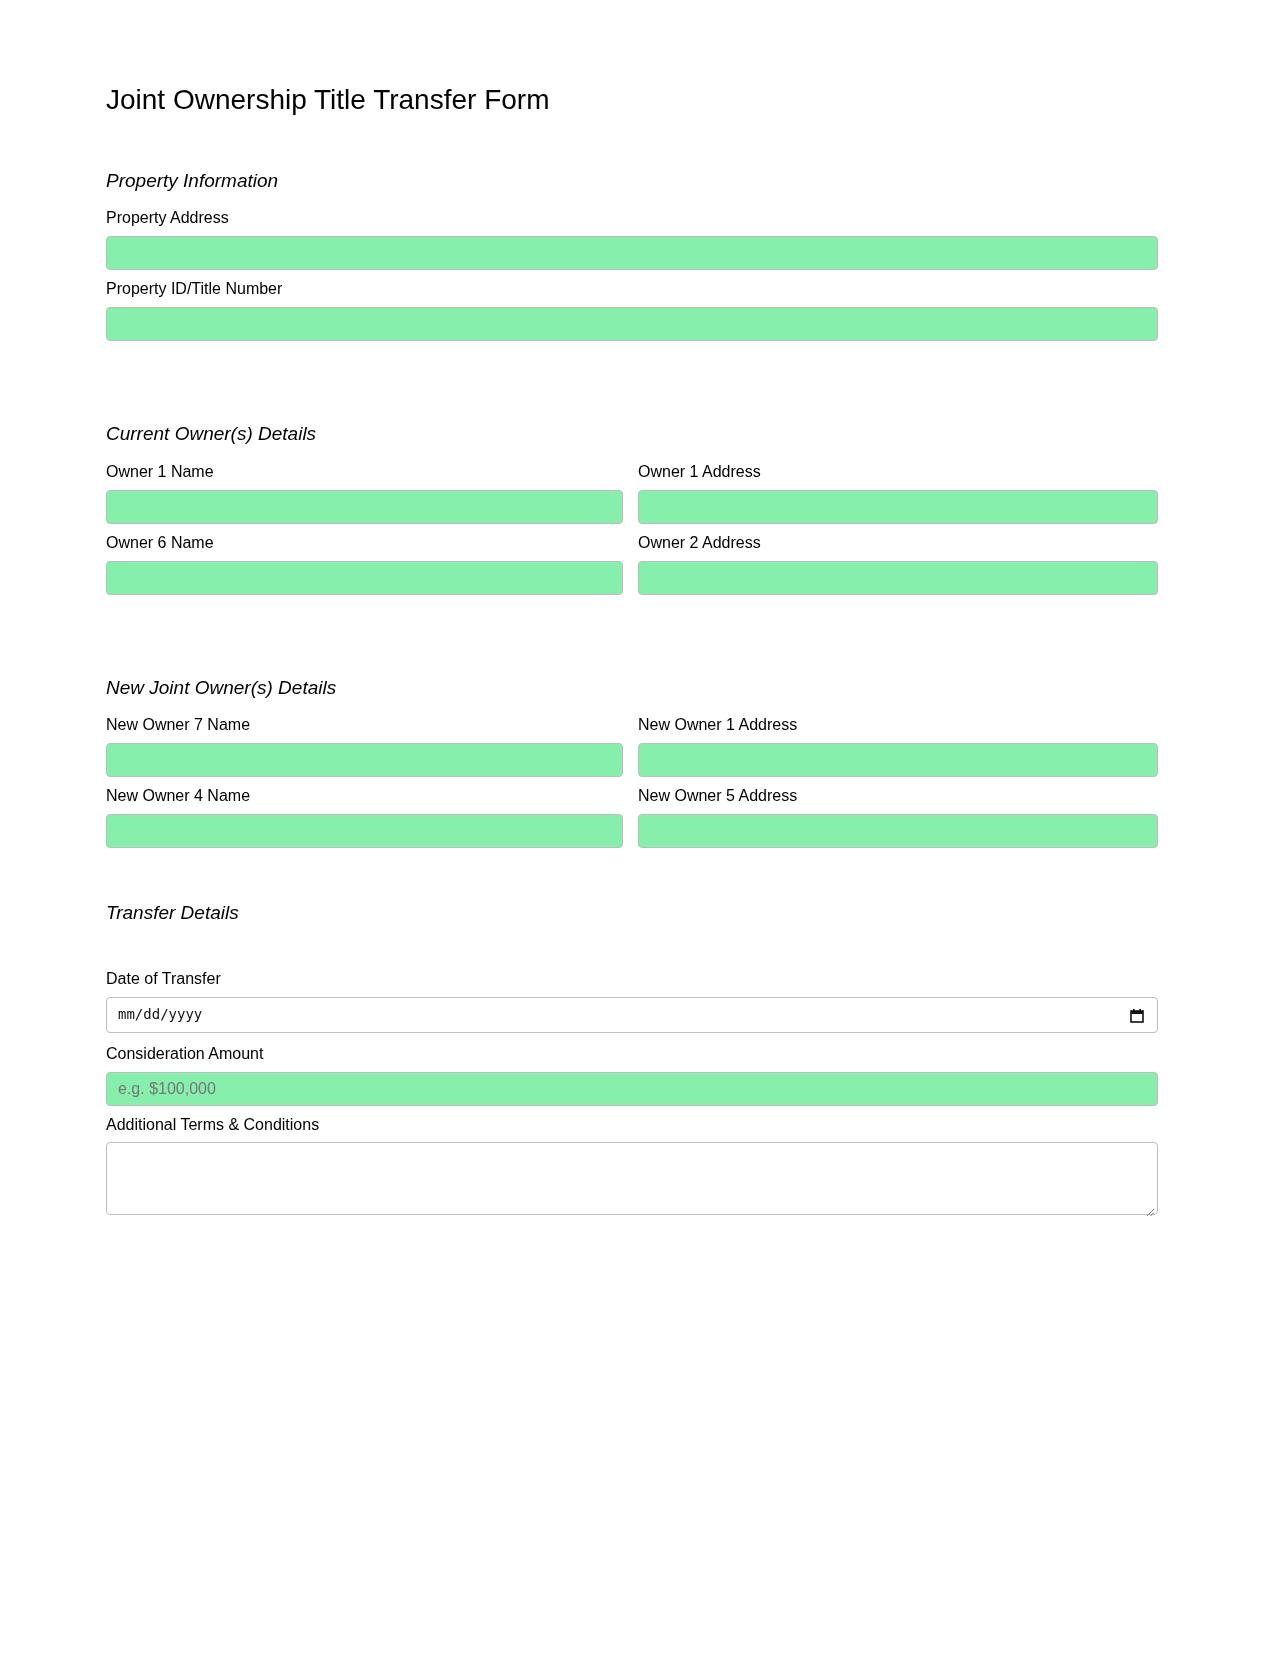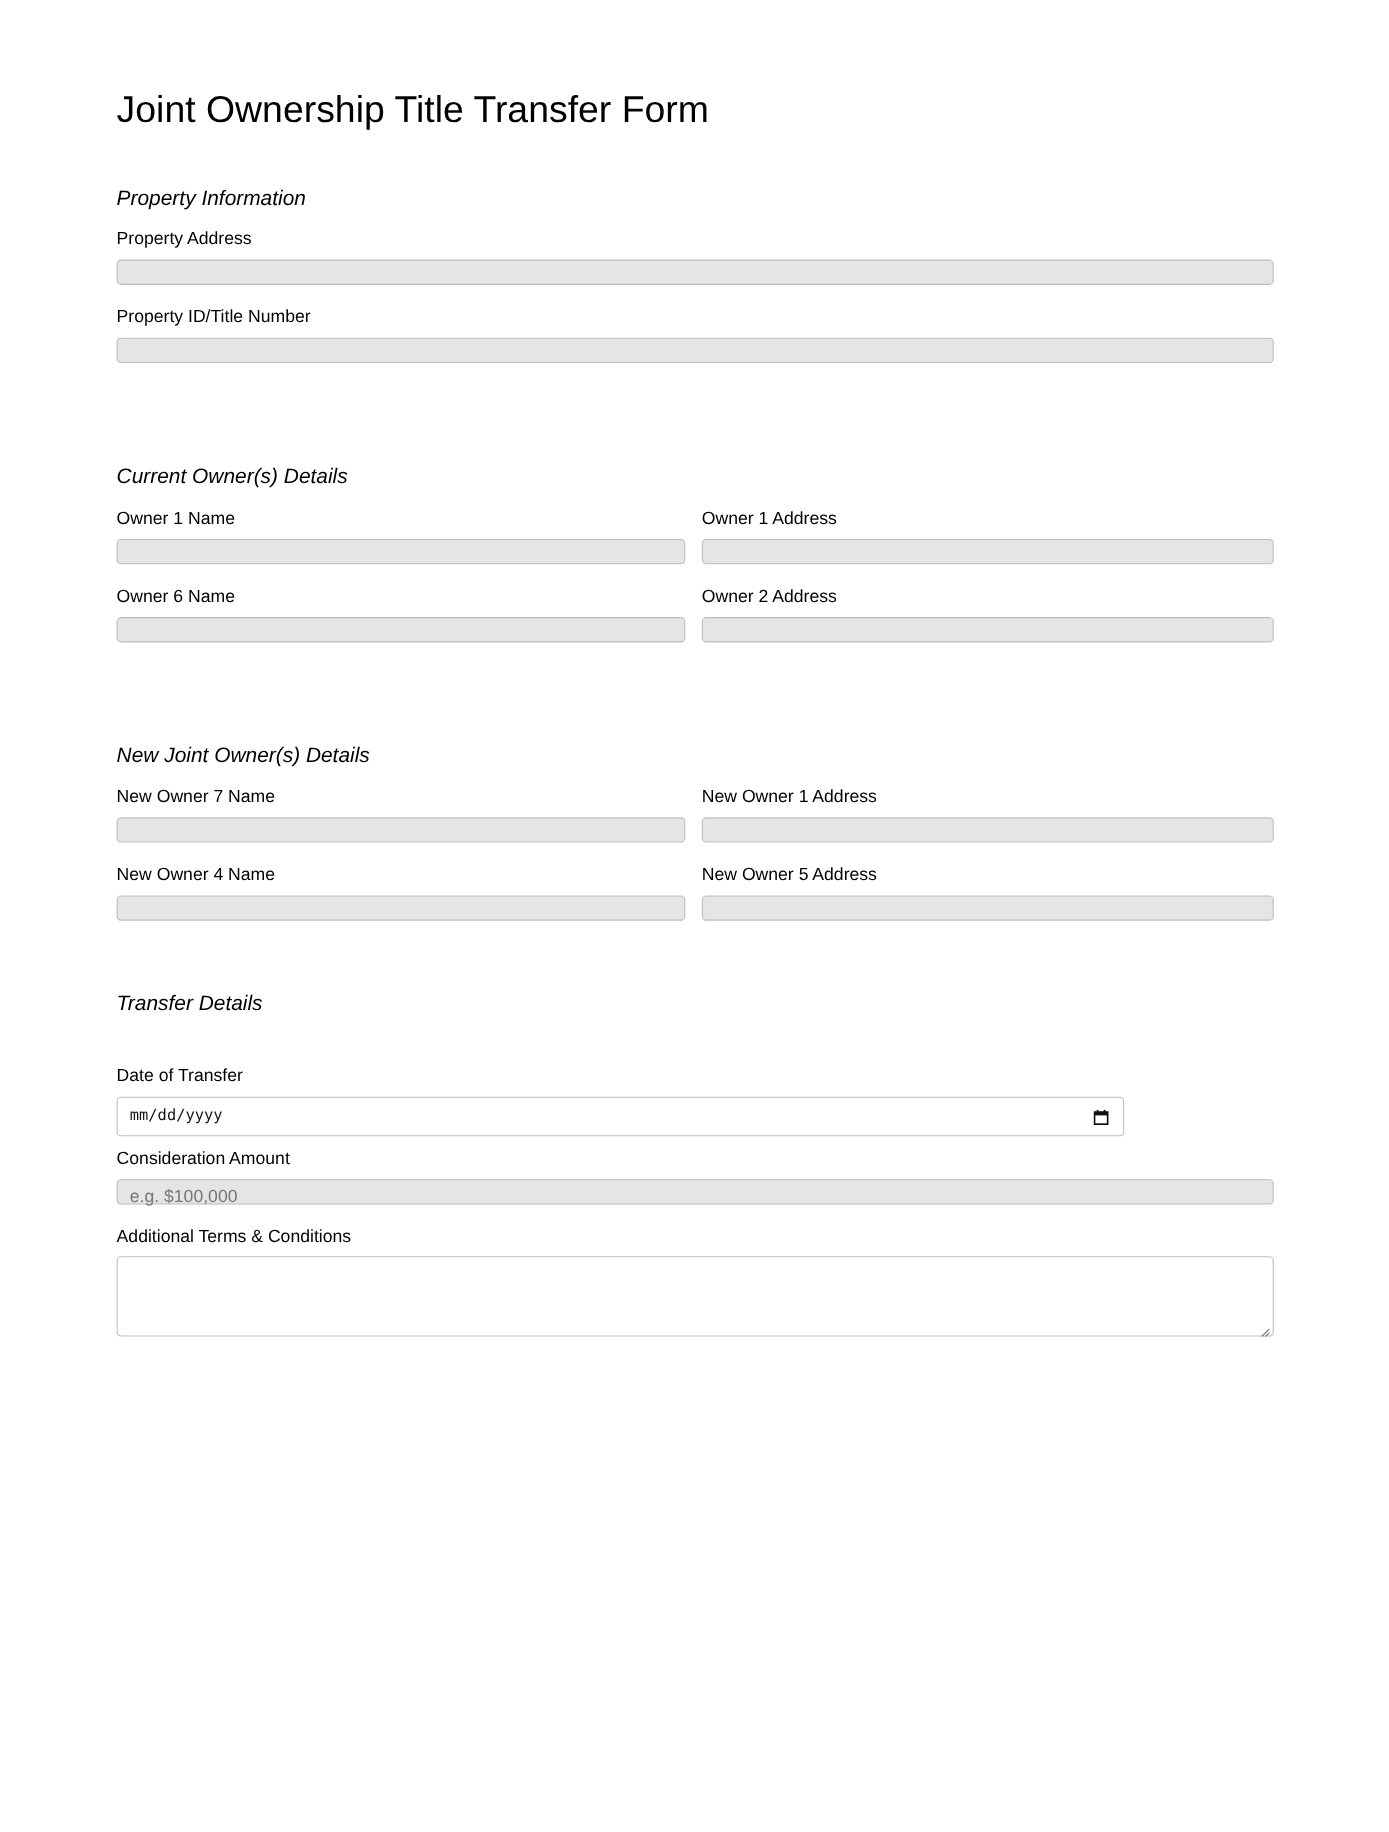--- a/index.html
+++ b/index.html
@@ -3,38 +3,38 @@
   <meta charset="utf-8">
   <style>
     html, body { margin: 0; padding: 0; background: #ffffff; }
     body {
       width: 1263px; height: 1665px; position: relative; overflow: hidden;
       font-family: "Liberation Sans", "DejaVu Sans", sans-serif; color: #000;
     }
     .container { position: absolute; left: 106px; top: 0; width: 1052px; }
     h1 {
       position: absolute; left: 0; top: 80px; margin: 0;
-      font-size: 34px; font-weight: normal; line-height: 40px; white-space: nowrap;
+      font-size: 28px; font-weight: normal; line-height: 40px; white-space: nowrap;
     }
     .section-title {
       position: absolute; left: 0; margin: 0; font-size: 19px; font-weight: normal;
       line-height: 22px; white-space: nowrap; font-style: italic;
     }
     .label { position: absolute; font-size: 16px; line-height: 18px; white-space: nowrap; }
     .input {
-      position: absolute; box-sizing: border-box; height: 23px;
-      border: 1px solid #bdbdbd; border-radius: 4px; background: #e5e5e5;
+      position: absolute; box-sizing: border-box; height: 34px;
+      border: 1px solid #bdbdbd; border-radius: 4px; background: #86efac;
       font-family: "Liberation Sans", sans-serif; font-size: 16px; padding: 0 10px;
       outline: none;
     }
     .full { left: 0; width: 1052px; }
     .col-left { left: 0; width: 517px; }
     .col-right { left: 532px; width: 520px; }
     .date-input {
-      position: absolute; box-sizing: border-box; height: 36px; left: 0; width: 916px;
+      position: absolute; box-sizing: border-box; height: 36px; left: 0; width: 1052px;
       border: 1px solid #bdbdbd; border-radius: 4px; background: #fff;
     }
     .date-text {
       position: absolute; left: 11px; top: 8px; font-family: "DejaVu Sans Mono", "Liberation Mono", monospace;
       font-size: 14px; color: #111; letter-spacing: 0px;
     }
     .cal-icon { position: absolute; right: 13px; top: 10px; width: 14px; height: 15px; }
     .placeholder-text {
       position: absolute; left: 11px; top: 7px; font-size: 16px; color: #777;
     }

